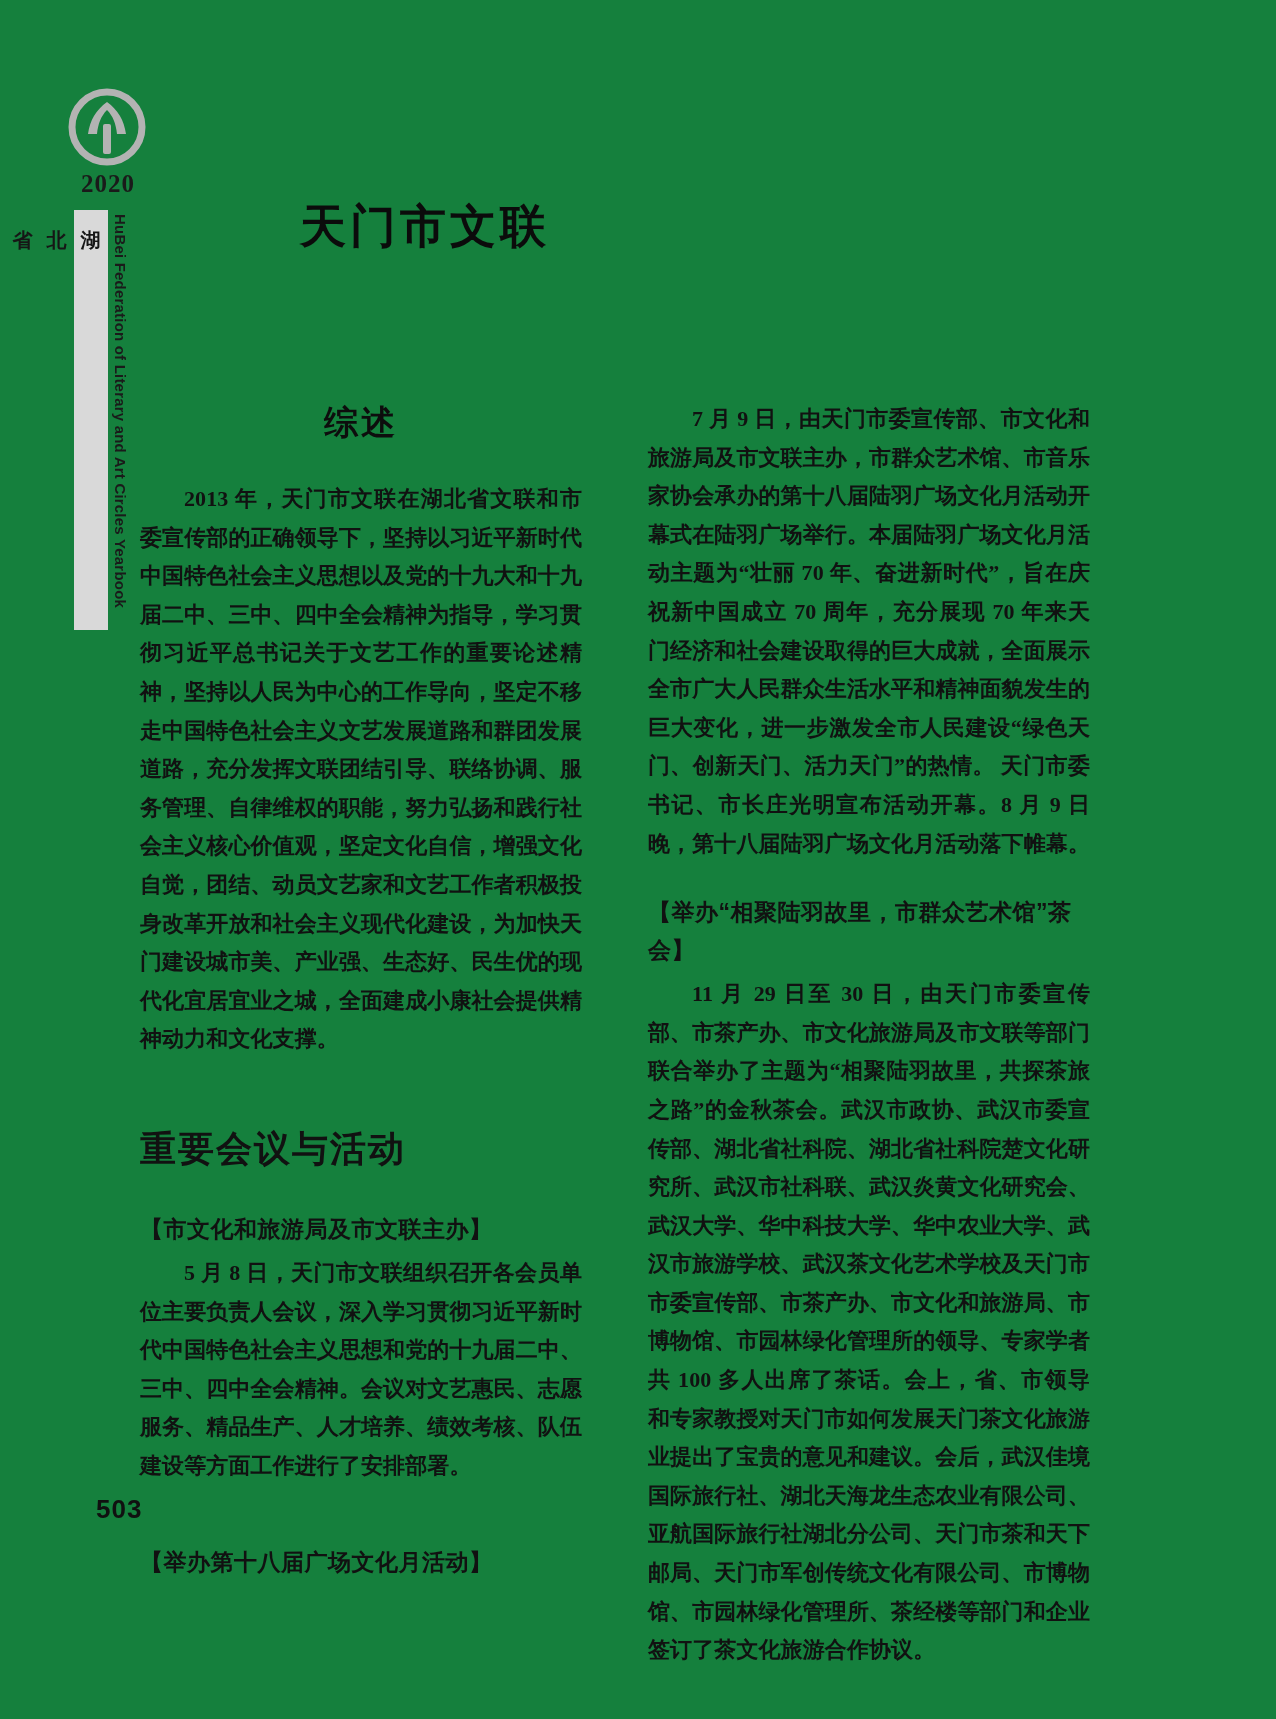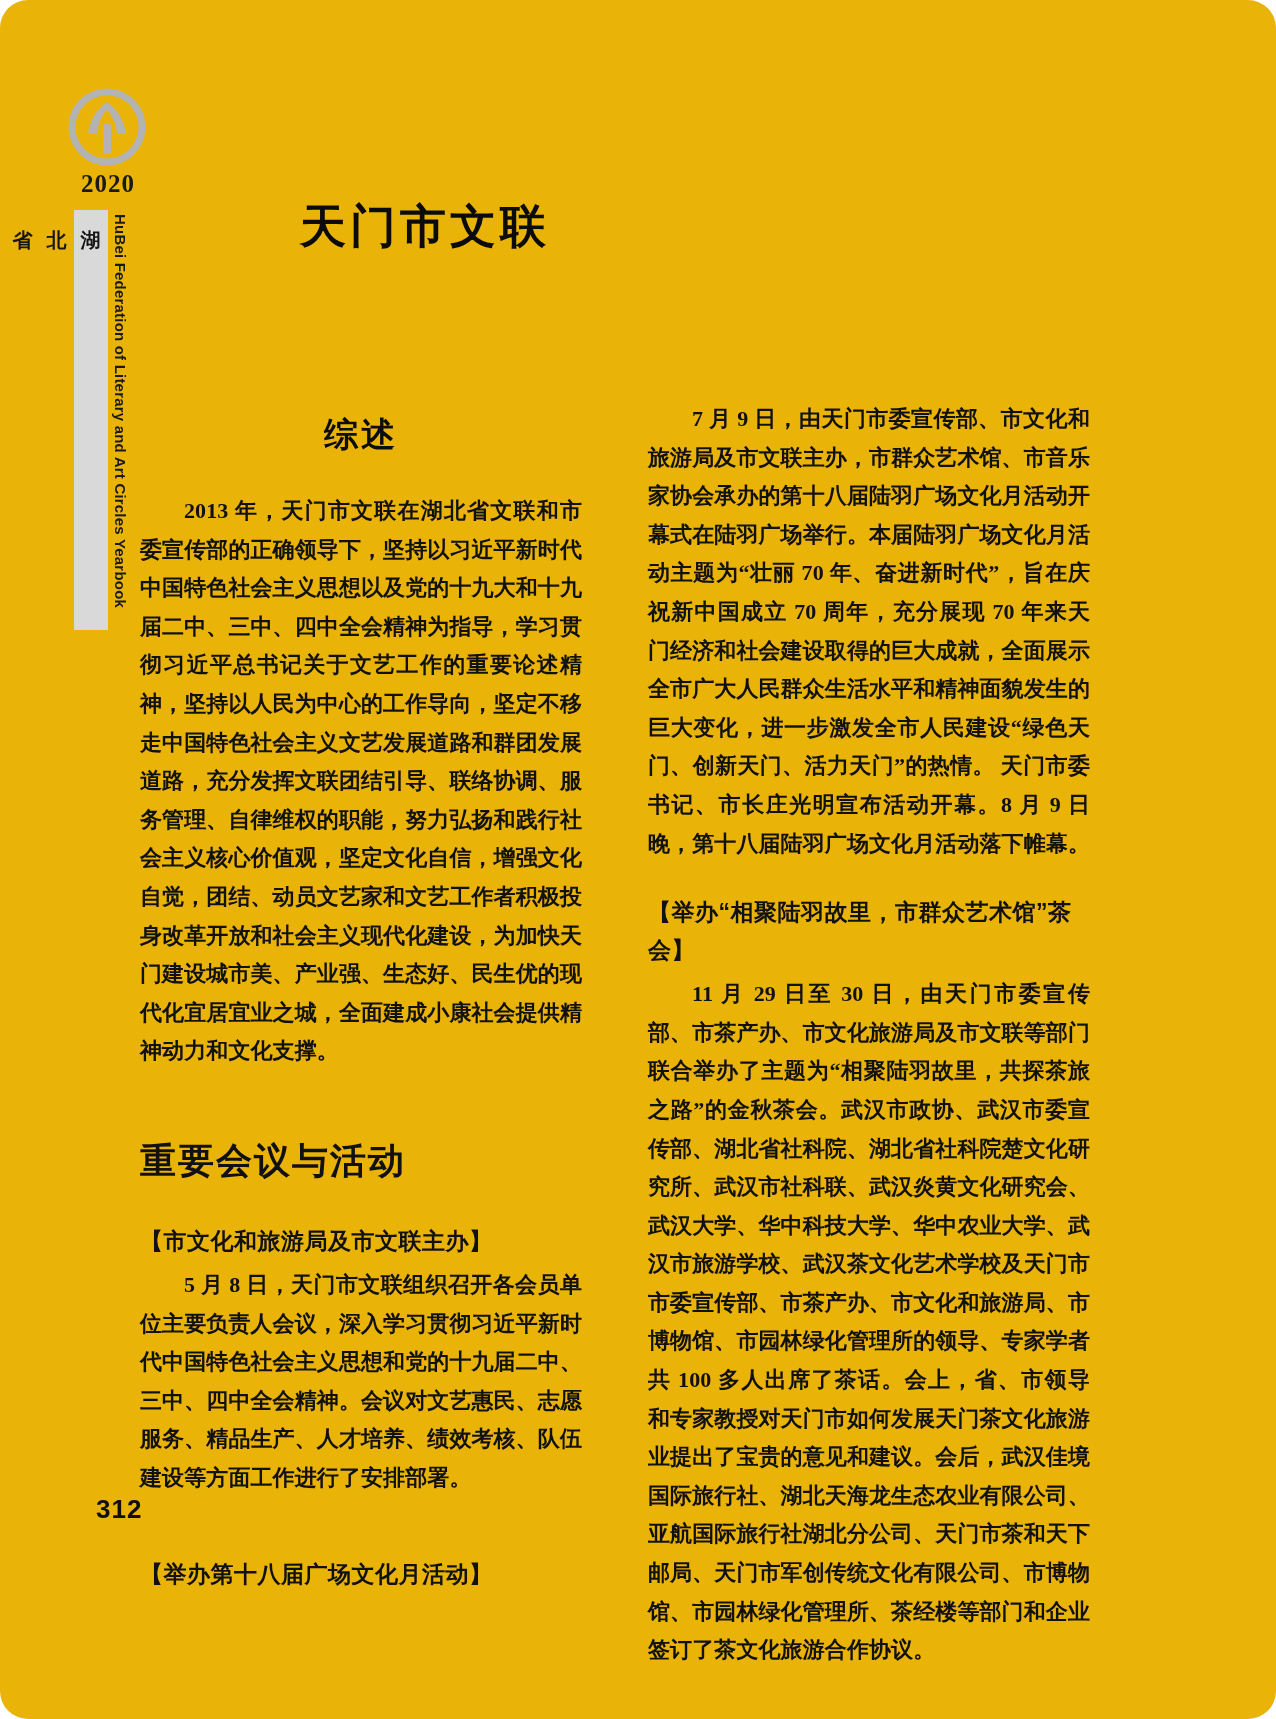--- a/index.html
+++ b/index.html
@@ -13,22 +13,21 @@
     position: relative;
     font-family: "Liberation Serif", "DejaVu Serif", serif;
     color: #111111;
     overflow: hidden;
   }
 
   
   .page {
     position: absolute;
     inset: 0;
-    background: #eab308;
-    border-radius: 28px;
+    background: #15803d;
   }
 
   
   .masthead {
     position: absolute;
     left: 60px;
     top: 88px;
     width: 190px;
   }
   .logo-mark {
@@ -109,21 +108,21 @@
   }
   .col-left  { left: 140px; }
   .col-right { left: 648px; }
 
   .h1-center {
     text-align: center;
     font-family: "Liberation Serif", "DejaVu Serif", serif;
     font-weight: bold;
     font-size: 34px;
     letter-spacing: 3px;
-    margin: 12px 0 34px 0;
+    margin: 0 0 34px 0;
     color: #0d0d0d;
   }
   .h1-section {
     font-family: "Liberation Sans", "DejaVu Sans", sans-serif;
     font-weight: bold;
     font-size: 36px;
     letter-spacing: 2px;
     margin: 66px 0 36px 0;
     color: #111111;
   }
@@ -206,15 +205,15 @@
 
   <div class="col col-right">
 
     <p class="body">7 月 9 日，由天门市委宣传部、市文化和旅游局及市文联主办，市群众艺术馆、市音乐家协会承办的第十八届陆羽广场文化月活动开幕式在陆羽广场举行。本届陆羽广场文化月活动主题为“壮丽 70 年、奋进新时代”，旨在庆祝新中国成立 70 周年，充分展现 70 年来天门经济和社会建设取得的巨大成就，全面展示全市广大人民群众生活水平和精神面貌发生的巨大变化，进一步激发全市人民建设“绿色天门、创新天门、活力天门”的热情。 天门市委书记、市长庄光明宣布活动开幕。8 月 9 日晚，第十八届陆羽广场文化月活动落下帷幕。</p>
 
     <h3 class="h2-bracket">【举办“相聚陆羽故里，市群众艺术馆”茶会】</h3>
 
     <p class="body">11 月 29 日至 30 日，由天门市委宣传部、市茶产办、市文化旅游局及市文联等部门联合举办了主题为“相聚陆羽故里，共探茶旅之路”的金秋茶会。武汉市政协、武汉市委宣传部、湖北省社科院、湖北省社科院楚文化研究所、武汉市社科联、武汉炎黄文化研究会、武汉大学、华中科技大学、华中农业大学、武汉市旅游学校、武汉茶文化艺术学校及天门市市委宣传部、市茶产办、市文化和旅游局、市博物馆、市园林绿化管理所的领导、专家学者共 100 多人出席了茶话。会上，省、市领导和专家教授对天门市如何发展天门茶文化旅游业提出了宝贵的意见和建议。会后，武汉佳境国际旅行社、湖北天海龙生态农业有限公司、亚航国际旅行社湖北分公司、天门市茶和天下邮局、天门市军创传统文化有限公司、市博物馆、市园林绿化管理所、茶经楼等部门和企业签订了茶文化旅游合作协议。</p>
   </div>
 
-  <div class="folio">312</div>
+  <div class="folio">503</div>
 
 </div>
 
 </body></html>

